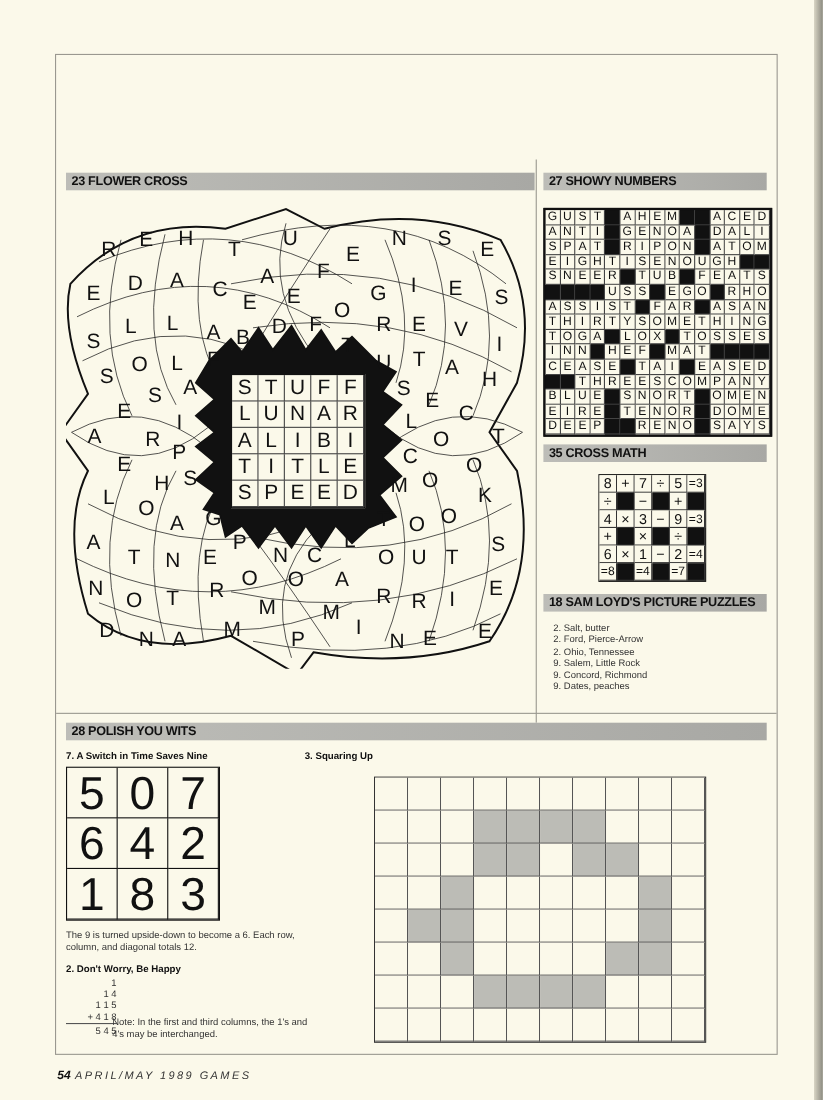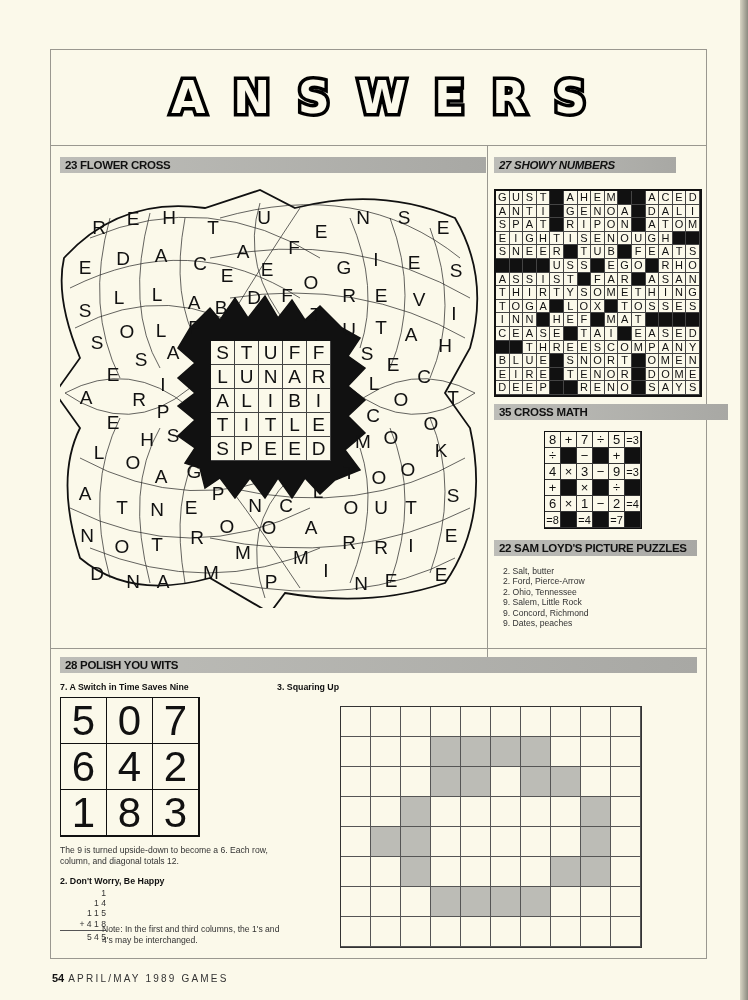--- a/index.html
+++ b/index.html
@@ -25,41 +25,38 @@
   .subhead{position:absolute;font-weight:bold;font-size:8.8px;color:#111;}
   .magic{position:absolute;left:60px;top:697px;border:1.5px solid #111;display:grid;grid-template-columns:repeat(3,46px);grid-template-rows:repeat(3,46px);}
   .magic div{border-right:1px solid #111;border-bottom:1px solid #111;font-size:42px;line-height:46px;text-align:center;box-sizing:border-box;}
   .para{position:absolute;font-size:8.6px;line-height:10.6px;color:#333;}
   .sum{position:absolute;left:60px;top:888px;font-size:8.6px;line-height:10.2px;color:#333;}
   .sum .r{width:46px;text-align:right;white-space:pre;}
   .sum .line{width:46px;height:0;border-top:1px solid #555;margin:1px 0 1px 0;}
   .sq{position:absolute;left:340px;top:706px;border:1px solid #333;display:grid;grid-template-columns:repeat(10,30px);grid-template-rows:repeat(8,30px);}
   .sq div{border-right:1px solid #555;border-bottom:1px solid #555;box-sizing:border-box;background:#fbf9ea;}
   .sq div.sh{background:#bcbcb6;}
-  .footer{position:absolute;left:52px;top:972px;font-size:10px;letter-spacing:2.2px;color:#333;}
+  .footer{position:absolute;left:52px;top:972px;font-size:10px;letter-spacing:2.2px;color:#333;font-style:italic;}
   .footer b{font-size:11px;letter-spacing:0;color:#111;margin-right:4px;}
   .flower{position:absolute;left:60px;top:188px;width:420px;height:420px;}
 </style>
 </head>
 <body>
 
 <div class="page-edge"></div>
 
 <div class="frame">
-  <div class="title-area">
-    <div class="title">ANSWERS</div>
-  </div>
   <div class="vdiv"></div>
   <div class="hdiv"></div>
 </div>
 
 <div class="sec-head" style="left:60px;top:157px;width:426px;">23 FLOWER CROSS</div>
-<div class="sec-head" style="left:494px;top:157px;width:182px;font-style:italic;">27 SHOWY NUMBERS</div>
-<div class="sec-head" style="left:494px;top:404px;width:234px;">35 CROSS MATH</div>
-<div class="sec-head" style="left:494px;top:540px;width:203px;">22 SAM LOYD'S PICTURE PUZZLES</div>
+<div class="sec-head" style="left:494px;top:157px;width:203px;">27 SHOWY NUMBERS</div>
+<div class="sec-head" style="left:494px;top:404px;width:203px;">35 CROSS MATH</div>
+<div class="sec-head" style="left:494px;top:540px;width:203px;">18 SAM LOYD'S PICTURE PUZZLES</div>
 <div class="sec-head" style="left:60px;top:657px;width:637px;">28 POLISH YOU WITS</div>
 
 <div class="flower">
   <svg width="420" height="420" viewBox="0 0 420 420" style="position:absolute;left:0;top:0;">
     <g fill="none" stroke="#111" stroke-width="1.8">
       <path d="M4 70 Q60 8 145 20 L200 2 L235 20 Q320 -2 395 30 Q430 90 410 160 L385 205 L410 240 Q430 330 385 395 Q310 420 225 405 L210 425 L150 390 Q70 412 20 370 Q-5 290 20 240 L-5 205 L20 170 Q-5 110 4 70 Z"></path>
     </g>
     <g fill="none" stroke="#222" stroke-width="0.7">
       <path d="M30 50 Q150 0 260 70"></path>
         <path d="M10 100 Q130 40 240 110"></path>

